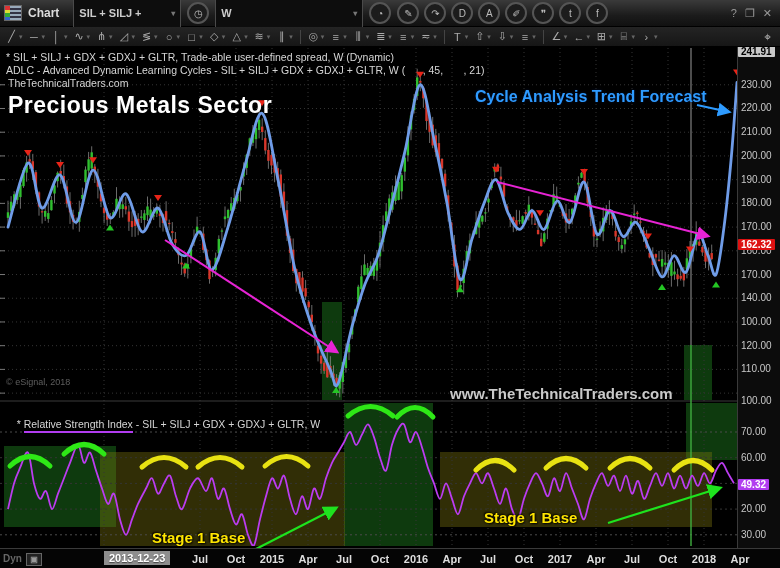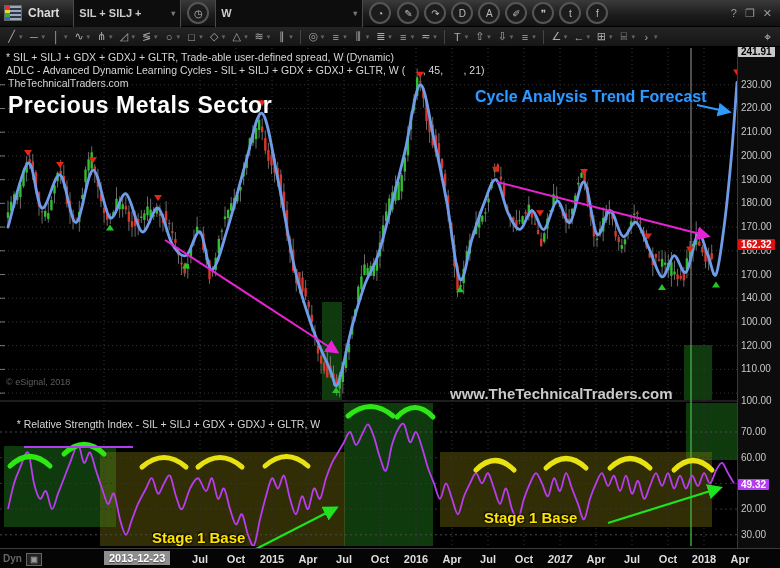--- a/index.html
+++ b/index.html
@@ -45,21 +45,21 @@
     padding:1px 5px;font-size:11px;font-weight:bold;text-shadow:0 1px 1px #444;text-align:center;}
   .tlabel{position:absolute;top:4px;transform:translateX(-50%);}
   
   .otext{position:absolute;z-index:10;white-space:pre;}
   .hline{color:#d6d6d6;font-size:10.5px;}
   .bigtitle{color:#fff;font-size:23px;font-weight:bold;letter-spacing:0.5px;}
   .annot{color:#2e9bff;font-size:16px;font-weight:bold;text-shadow:0 0 3px #013;}
   .wm{color:#c9c9c9;font-size:15px;font-weight:bold;}
   .copyr{color:#5e5e5e;font-size:9px;}
   .rsihead{color:#d6d6d6;font-size:10.5px;}
-  .rsihead .ul{border-bottom:2px solid #b23cf0;padding-bottom:16px;}
+  .rsihead .ul{border-bottom:2px solid #b23cf0;padding-bottom:1px;}
   .stage{color:#ffe600;font-size:15px;font-weight:bold;
     text-shadow:1px 1px 2px #000,-1px -1px 2px #000;}
   svg#plot{position:absolute;left:0;top:0;z-index:3;}
 </style>
 </head>
 <body>
 
 <div id="app">
 
   <div class="titlebar">
@@ -871,20 +871,20 @@
   <span class="tlabel" style="left: 200px;">Jul</span>
       <span class="tlabel" style="left: 236px;">Oct</span>
       <span class="tlabel" style="left: 272px;">2015</span>
       <span class="tlabel" style="left: 308px;">Apr</span>
       <span class="tlabel" style="left: 344px;">Jul</span>
       <span class="tlabel" style="left: 380px;">Oct</span>
       <span class="tlabel" style="left: 416px;">2016</span>
       <span class="tlabel" style="left: 452px;">Apr</span>
       <span class="tlabel" style="left: 488px;">Jul</span>
       <span class="tlabel" style="left: 524px;">Oct</span>
-      <span class="tlabel" style="left: 560px; font-style: italic;">2017</span>
+      <span class="tlabel" style="left: 560px;">2017</span>
       <span class="tlabel" style="left: 596px;">Apr</span>
       <span class="tlabel" style="left: 632px;">Jul</span>
       <span class="tlabel" style="left: 668px;">Oct</span>
       <span class="tlabel" style="left: 704px;">2018</span>
       <span class="tlabel" style="left: 740px;">Apr</span>
     </div>
 </div>
 
 </body></html>

